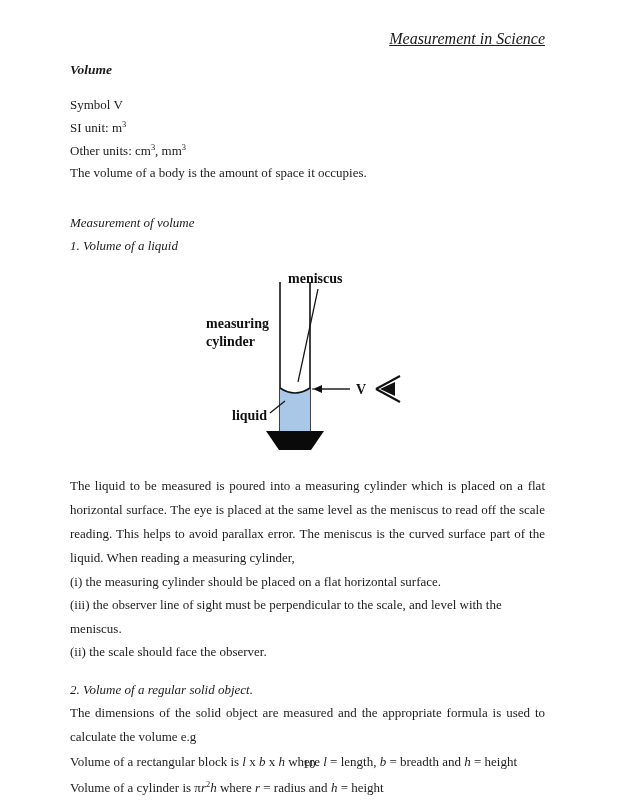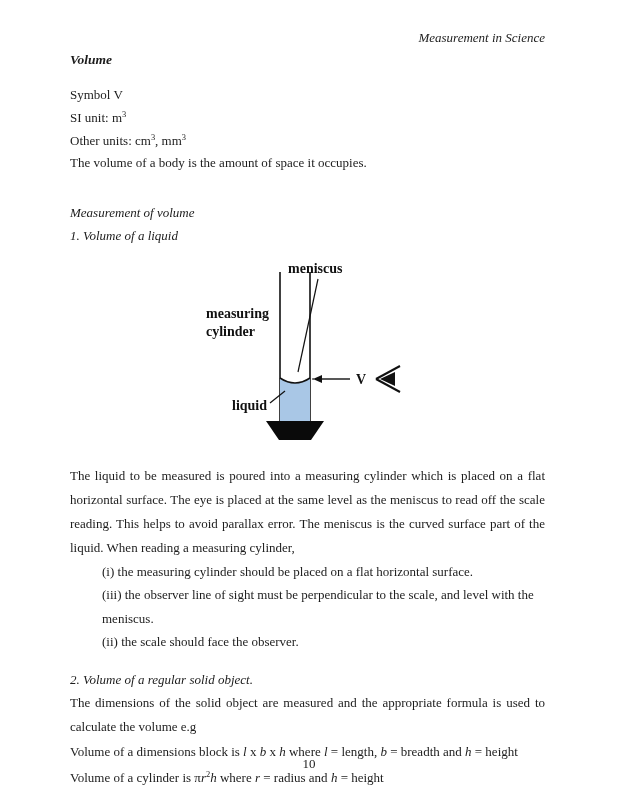--- a/index.html
+++ b/index.html
@@ -11,22 +11,23 @@
     overflow: hidden;
   }
   .page {
     width: 618px; height: 800px;
     padding: 30px 73px 0 70px;
     position: relative;
   }
   .running-head {
     text-align: right;
     font-style: italic;
-    font-size: 13px;
-    margin-bottom: 6px;
+    font-size: 16px;
+    margin-bottom: 14px;
+    text-decoration: underline;
   }
   .doc-title {
     font-weight: bold;
     font-style: italic;
     font-size: 13.5px;
     margin-bottom: 16px;
   }
   .line {
     font-size: 13px;
     line-height: 1.75;
@@ -42,21 +43,21 @@
     line-height: 1.8;
   }
   .diagram-wrap {
     margin: 12px 0 14px 100px;
   }
   .para {
     font-size: 13px;
     line-height: 1.85;
     text-align: justify;
   }
-  .points .line { line-height: 1.8; margin-left: 32px; }
+  .points .line { line-height: 1.8; }
   .page-number {
     position: absolute;
     bottom: 28px;
     left: 0; right: 0;
     text-align: center;
     font-size: 13px;
   }
   svg text {
     font-family: "Liberation Serif", "DejaVu Serif", serif;
     font-weight: bold;
@@ -121,18 +122,18 @@
   <div class="points">
     <div class="line">(i) the measuring cylinder should be placed on a flat horizontal surface.</div>
     <div class="line">(iii) the observer line of sight must be perpendicular to the scale, and level with the meniscus.</div>
     <div class="line">(ii) the scale should face the observer.</div>
   </div>
 
   <div class="small-gap"></div>
 
   <div class="heading">2. Volume of a regular solid object.</div>
   <div class="para">The dimensions of the solid object are measured and the appropriate formula is used to calculate the volume e.g</div>
-  <div class="line" style="line-height:2.0"><span>Volume of a dimensions block is </span><span class="var">l</span><span> x </span><span class="var">b</span><span> x </span><span class="var">h</span><span> where </span><span class="var">l</span><span> = length, </span><span class="var">b</span><span> = breadth and </span><span class="var">h</span><span> = height</span></div>
+  <div class="line" style="line-height:2.0"><span>Volume of a rectangular block is </span><span class="var">l</span><span> x </span><span class="var">b</span><span> x </span><span class="var">h</span><span> where </span><span class="var">l</span><span> = length, </span><span class="var">b</span><span> = breadth and </span><span class="var">h</span><span> = height</span></div>
   <div class="line" style="line-height:2.0"><span>Volume of a cylinder is π</span><span class="var">r</span><sup>2</sup><span class="var">h</span><span> where </span><span class="var">r</span><span> = radius and </span><span class="var">h</span><span> = height</span></div>
 
   <div class="page-number">10</div>
 
 </div>
 
 </body></html>

